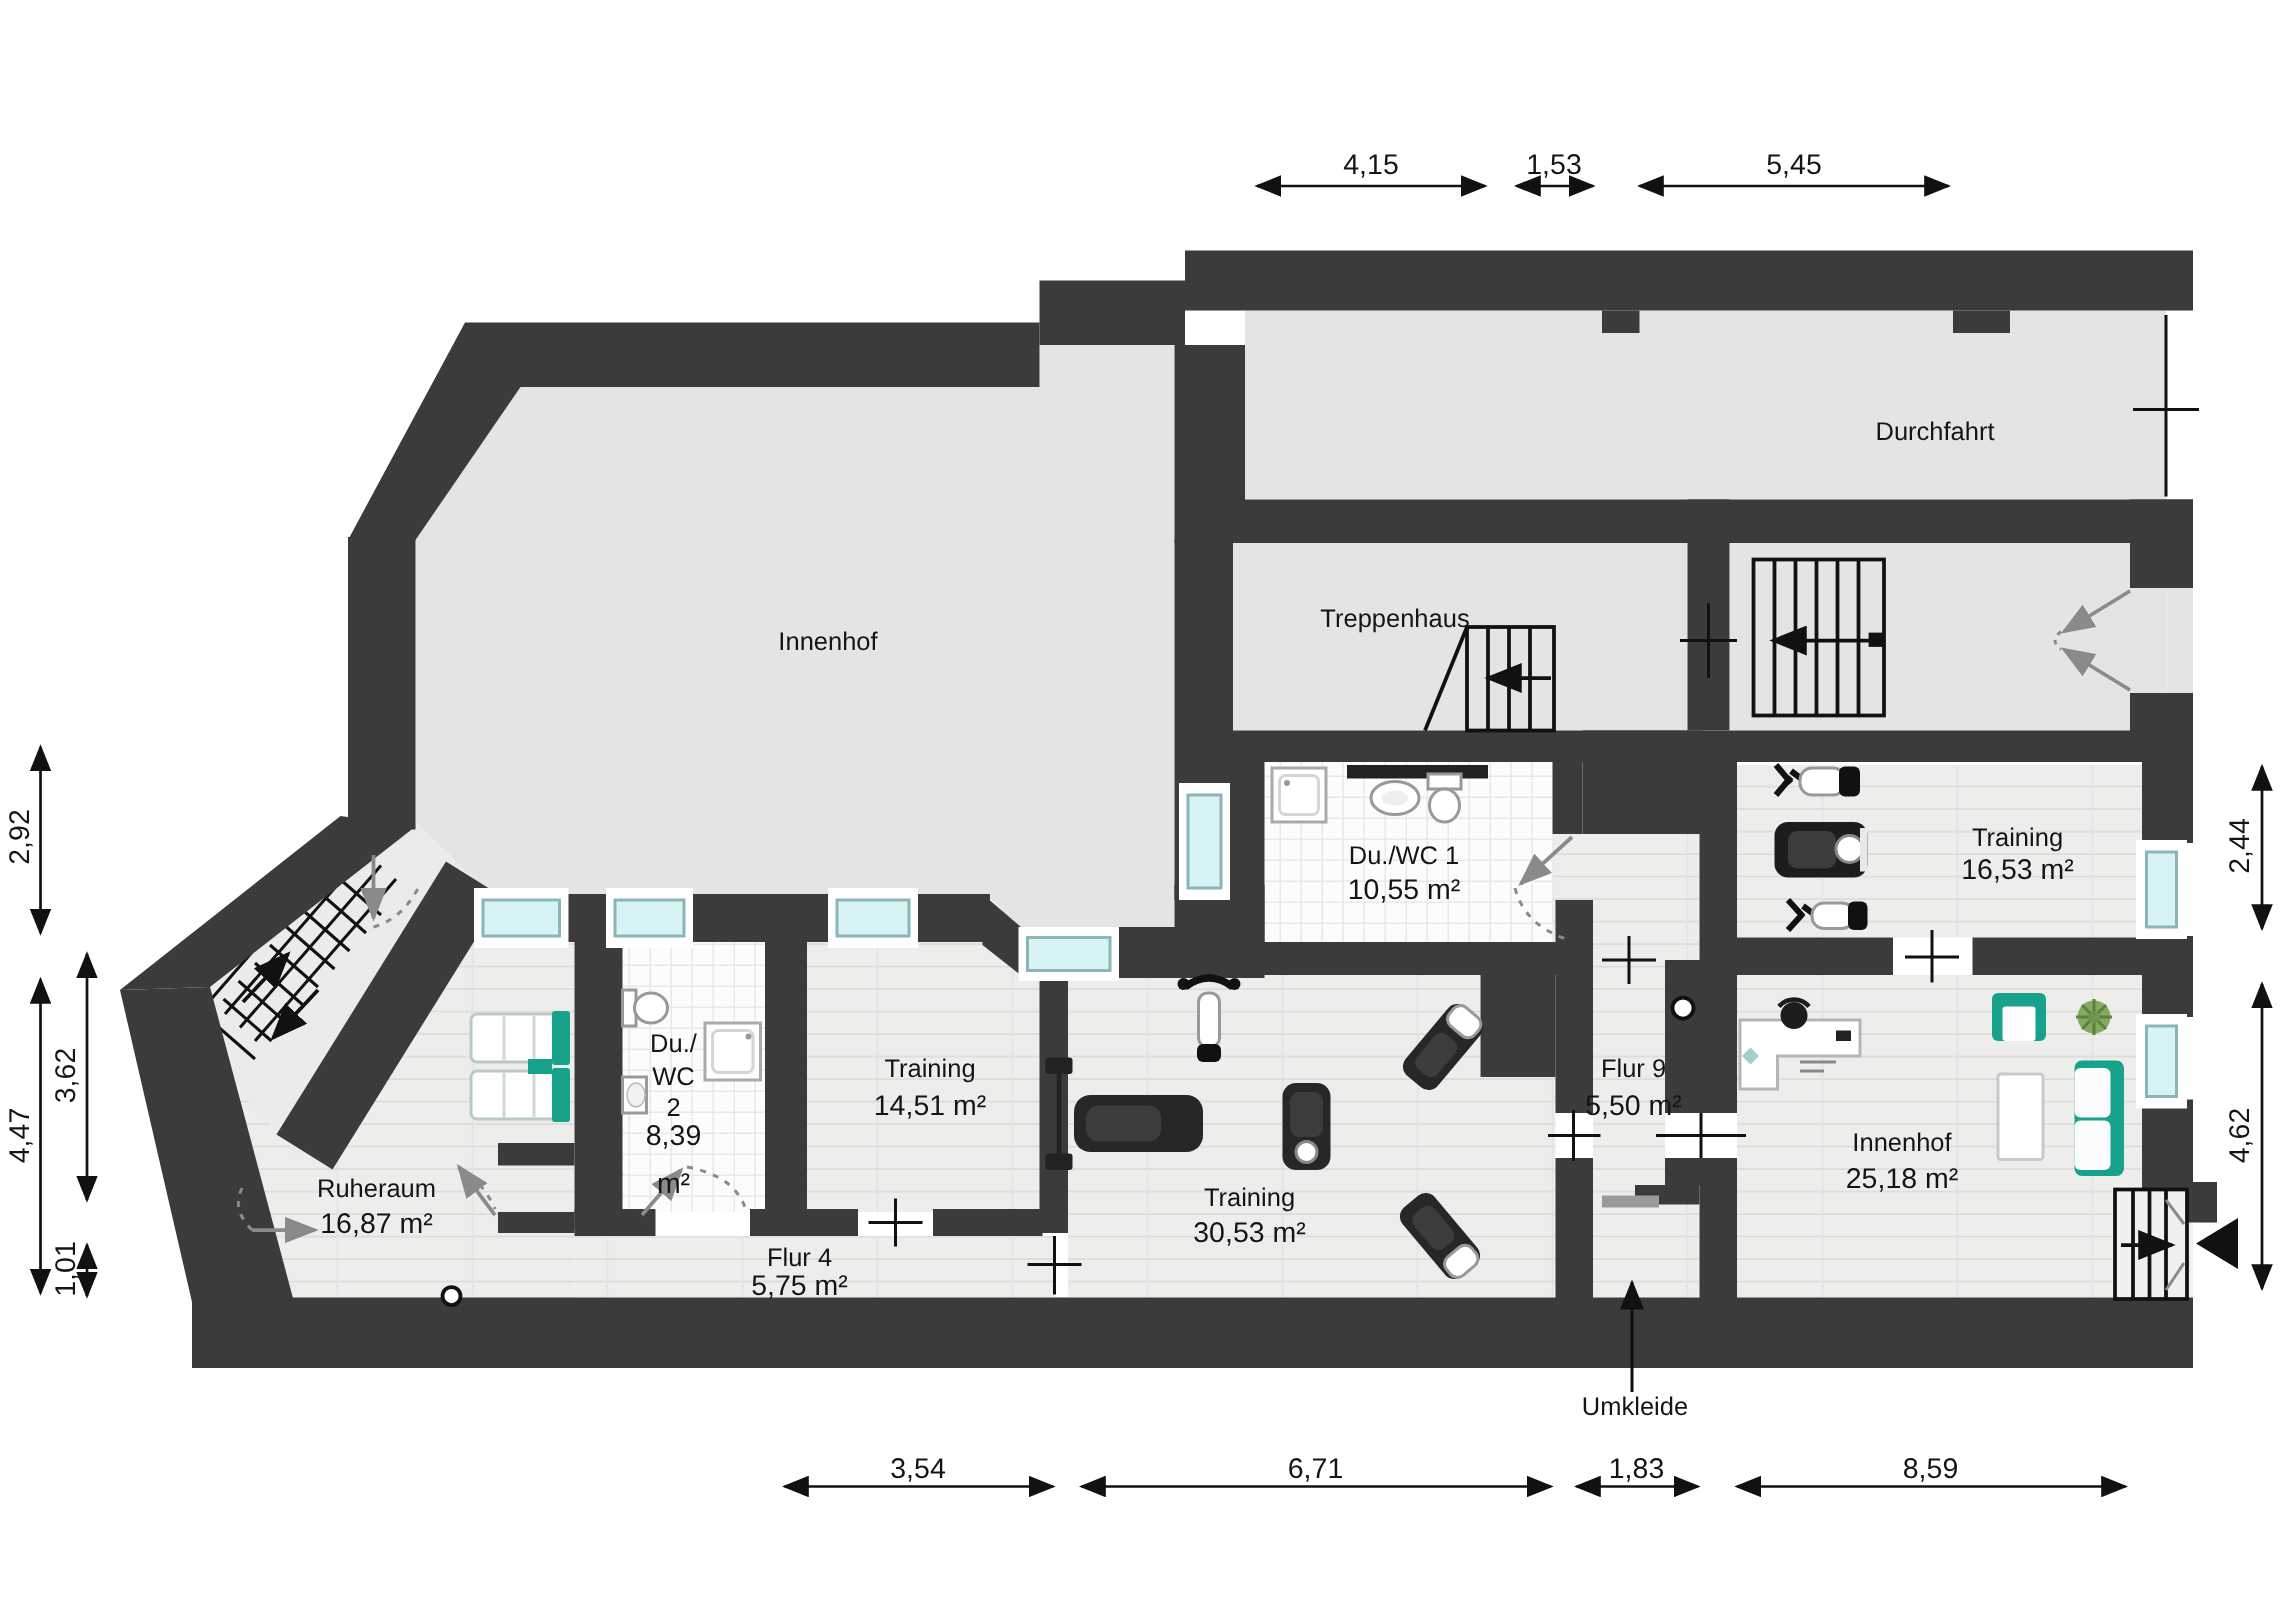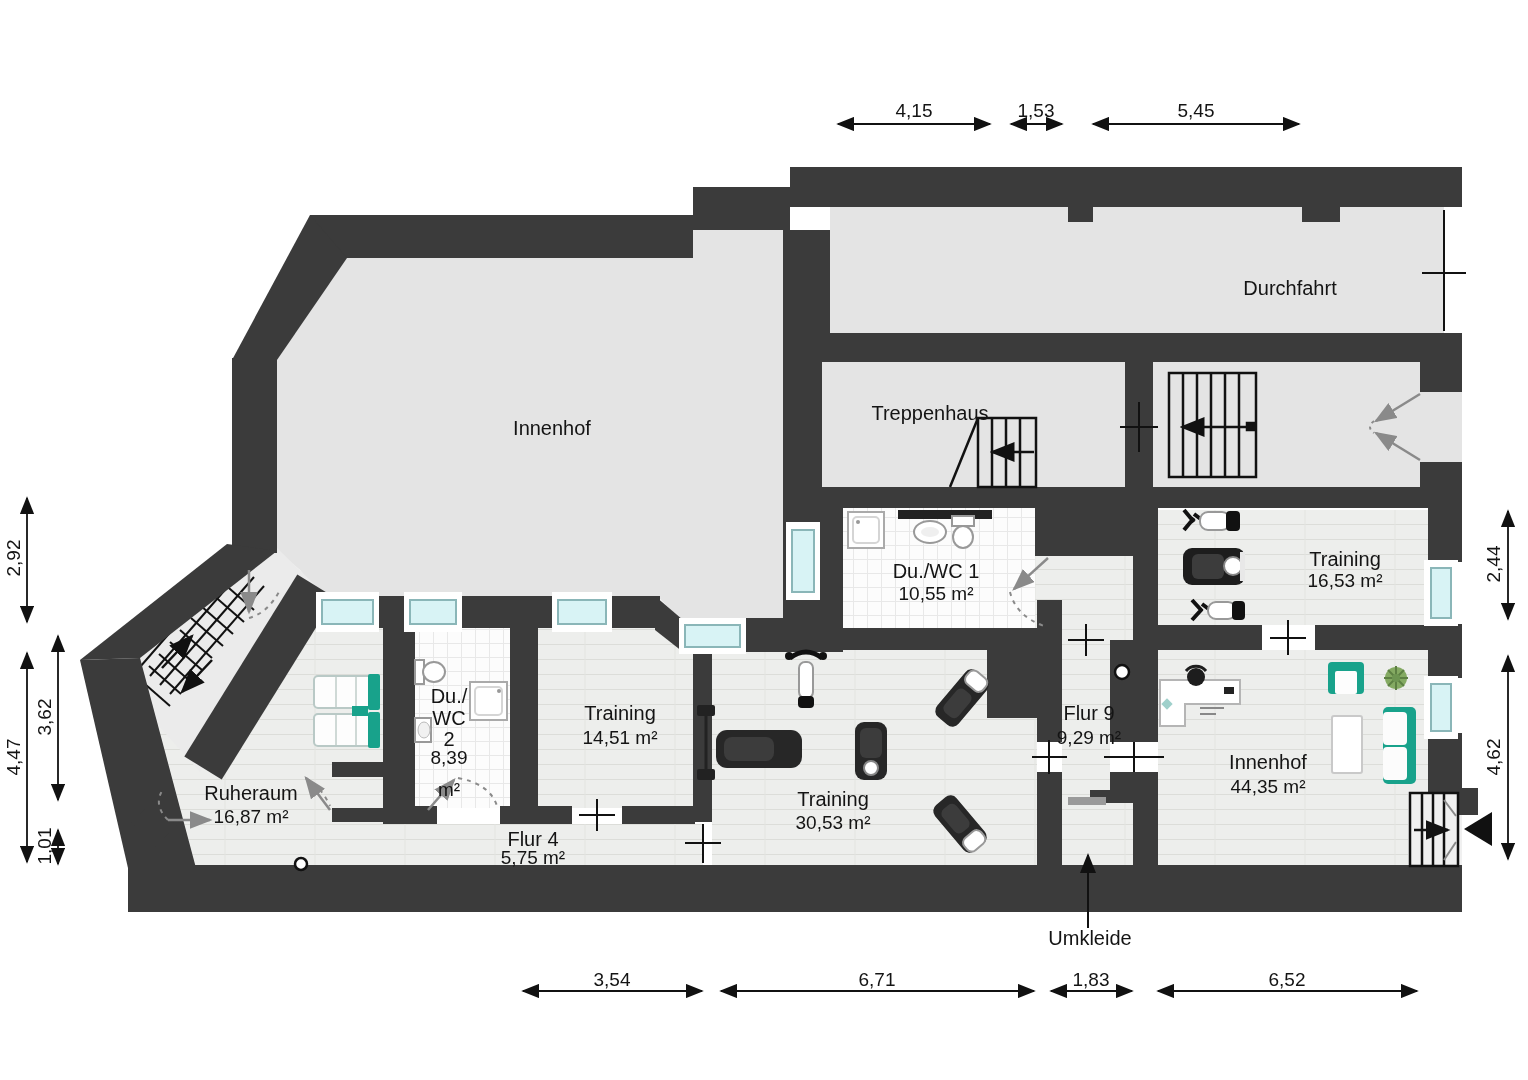--- a/index.html
+++ b/index.html
@@ -1,21 +1,21 @@
 <!DOCTYPE html>
 <html><head>
 <meta charset="utf-8">
 <style>
   html,body{margin:0;padding:0;background:#fff;}
   .plan{position:relative;width:1528px;height:1080px;background:#fff;overflow:hidden;
         font-family:"Liberation Sans", sans-serif;}
   .plan svg{position:absolute;left:0;top:0;}
   .lbl{position:absolute;transform:translate(-50%,-50%);color:#141414;white-space:nowrap;
        font-family:"Liberation Sans", sans-serif;text-align:center;line-height:1.05;}
-  .lbl.big{font-size:20px;text-align:right;}
+  .lbl.big{font-size:17px;text-align:right;}
   .lbl.small{font-size:19px;}
   .lbl.rot{transform:translate(-50%,-50%) rotate(-90deg);}
 </style>
 </head>
 <body>
 
 <div class="plan">
 
 <svg width="1528" height="1080" viewBox="0 0 1528 1080">
   <defs>
@@ -367,23 +367,23 @@
 </svg>
 
 <div class="lbl big" style="left:552px;top:428px">Innenhof</div>
 <div class="lbl big" style="left:1290px;top:288px">Durchfahrt</div>
 <div class="lbl big" style="left:930px;top:413px">Treppenhaus</div>
 <div class="lbl big" style="left:936px;top:571px">Du./WC 1</div>
 <div class="lbl small" style="left:936px;top:594px">10,55 m²</div>
 <div class="lbl big" style="left:1345px;top:559px">Training</div>
 <div class="lbl small" style="left:1345px;top:581px">16,53 m²</div>
 <div class="lbl big" style="left:1268px;top:762px">Innenhof</div>
-<div class="lbl small" style="left:1268px;top:787px">44,35 m²</div>
+<div class="lbl small" style="left:1268px;top:787px">25,18 m²</div>
 <div class="lbl big" style="left:1089px;top:713px">Flur 9</div>
-<div class="lbl small" style="left:1089px;top:738px">9,29 m²</div>
+<div class="lbl small" style="left:1089px;top:738px">5,50 m²</div>
 <div class="lbl big" style="left:833px;top:799px">Training</div>
 <div class="lbl small" style="left:833px;top:823px">30,53 m²</div>
 <div class="lbl big" style="left:620px;top:713px">Training</div>
 <div class="lbl small" style="left:620px;top:738px">14,51 m²</div>
 <div class="lbl big" style="left:449px;top:696px">Du./</div>
 <div class="lbl big" style="left:449px;top:718px">WC</div>
 <div class="lbl big" style="left:449px;top:739px">2</div>
 <div class="lbl small" style="left:449px;top:758px">8,39</div>
 <div class="lbl small" style="left:449px;top:790px">m²</div>
 <div class="lbl big" style="left:533px;top:839px">Flur 4</div>
@@ -397,15 +397,15 @@
 <div class="lbl small" style="left:1196px;top:111px">5,45</div>
 <div class="lbl small rot" style="left:14px;top:558px">2,92</div>
 <div class="lbl small rot" style="left:14px;top:757px">4,47</div>
 <div class="lbl small rot" style="left:45px;top:717px">3,62</div>
 <div class="lbl small rot" style="left:45px;top:846px">1,01</div>
 <div class="lbl small rot" style="left:1494px;top:564px">2,44</div>
 <div class="lbl small rot" style="left:1494px;top:757px">4,62</div>
 <div class="lbl small" style="left:612px;top:980px">3,54</div>
 <div class="lbl small" style="left:877px;top:980px">6,71</div>
 <div class="lbl small" style="left:1091px;top:980px">1,83</div>
-<div class="lbl small" style="left:1287px;top:980px">6,52</div>
+<div class="lbl small" style="left:1287px;top:980px">8,59</div>
 
 </div>
 
 </body></html>

